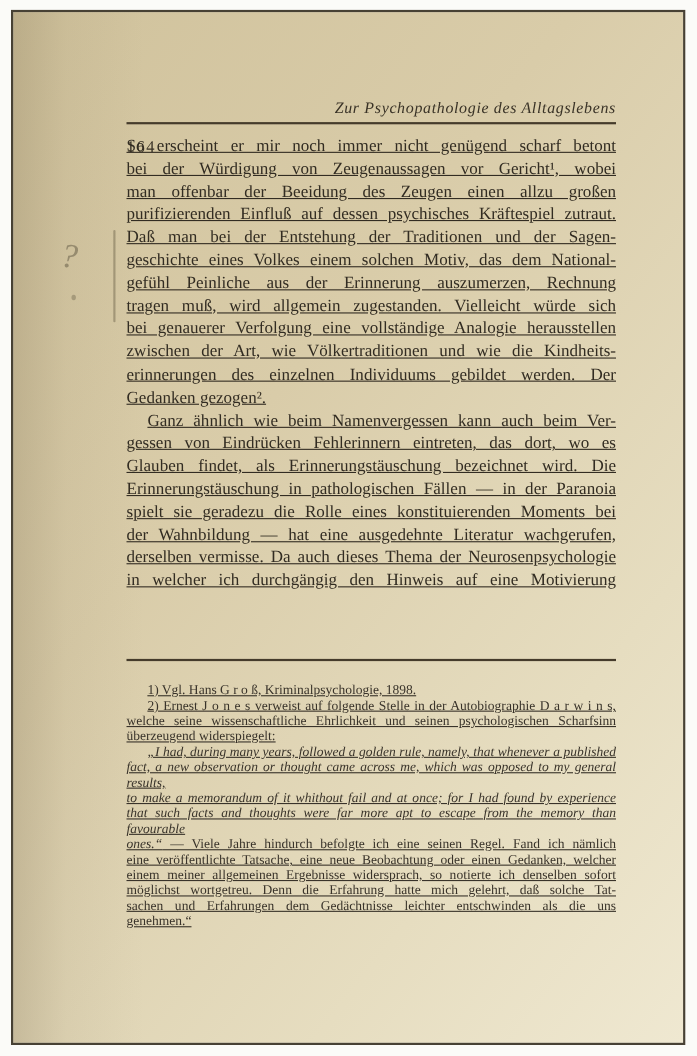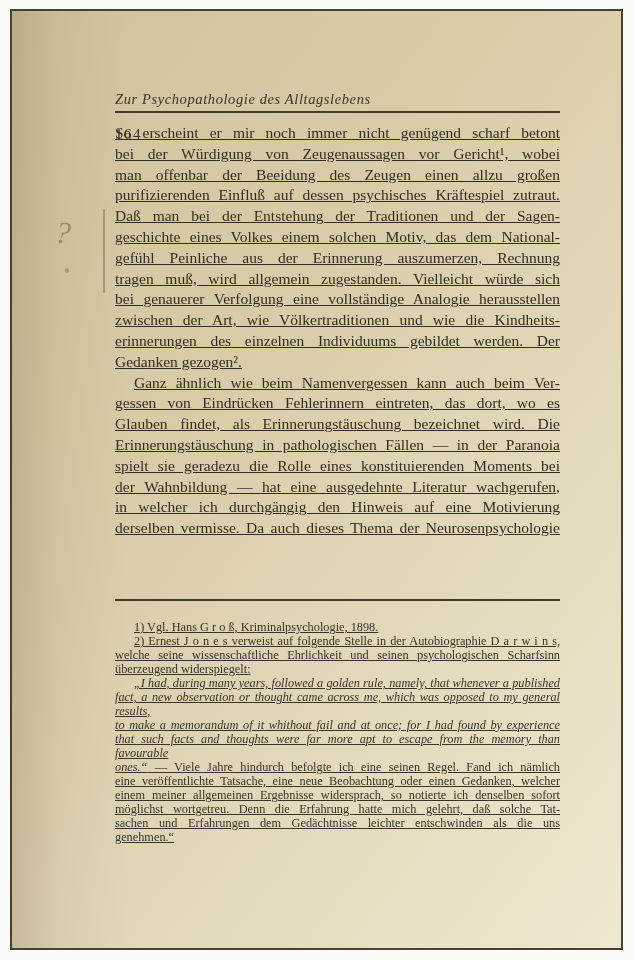--- a/index.html
+++ b/index.html
@@ -18,21 +18,21 @@
     background:
       linear-gradient(128deg, #d0c29c 0%, #d9cca9 38%, #e6ddc0 75%, #efe8d1 100%);
   }
   .spine-shade {
     position:absolute; inset:0; pointer-events:none;
     background:linear-gradient(90deg, rgba(101,86,58,0.20) 0px, rgba(101,86,58,0.06) 48px, rgba(0,0,0,0) 120px);
   }
   .header-row { position:absolute; left:103px; top:80px; width:445px; height:20px; color:#3a3327; }
   .page-number { position:absolute; left:0; top:0; font-size:15px; letter-spacing:1.5px;margin-top:35px; }
   .running-title {
-    position:absolute; left:0; right:0; top:0; text-align:left;
+    position:absolute; left:0; right:0; top:0; text-align:right;
     font-style:italic; font-size:14.5px; letter-spacing:0.6px;
   }
   .header-rule { position:absolute; left:103px; top:100px; width:445px; height:2px; background:#453b2b; }
 
   .body-text {
     position:absolute; left:103px; top:112px; width:445px;
     font-size:15.5px; line-height:20.8px; color:#322c22;
   }
   .tline { text-align:justify; text-align-last:justify;text-decoration:underline; }
   .tline.lastline { text-align-last:left; }
@@ -87,22 +87,22 @@
         <div class="tline"><span>erinnerungen des einzelnen Individuums gebildet werden. Der</span></div>
         <div class="tline lastline"><span>Gedanken gezogen².</span></div>
       </div>
     <div>
         <div class="tline indent"><span>Ganz ähnlich wie beim Namenvergessen kann auch beim Ver-</span></div>
         <div class="tline"><span>gessen von Eindrücken Fehlerinnern eintreten, das dort, wo es</span></div>
         <div class="tline"><span>Glauben findet, als Erinnerungstäuschung bezeichnet wird. Die</span></div>
         <div class="tline"><span>Erinnerungstäuschung in pathologischen Fällen — in der Paranoia</span></div>
         <div class="tline"><span>spielt sie geradezu die Rolle eines konstituierenden Moments bei</span></div>
         <div class="tline"><span>der Wahnbildung — hat eine ausgedehnte Literatur wachgerufen,</span></div>
+        <div class="tline"><span>derselben vermisse. Da auch dieses Thema der Neurosenpsychologie</span></div>
         <div class="tline"><span>in welcher ich durchgängig den Hinweis auf eine Motivierung</span></div>
-        <div class="tline"><span>derselben vermisse. Da auch dieses Thema der Neurosenpsychologie</span></div>
       </div>
   </div>
 
   <div class="footnote-rule"></div>
 
   <div class="footnotes">
       <div class="tline indent lastline"><span>1) Vgl. Hans G r o ß, Kriminalpsychologie, 1898.</span></div>
       <div class="tline indent"><span>2) Ernest J o n e s verweist auf folgende Stelle in der Autobiographie D a r w i n s,</span></div>
       <div class="tline"><span>welche seine wissenschaftliche Ehrlichkeit und seinen psychologischen Scharfsinn</span></div>
       <div class="tline lastline"><span>überzeugend widerspiegelt:</span></div>

